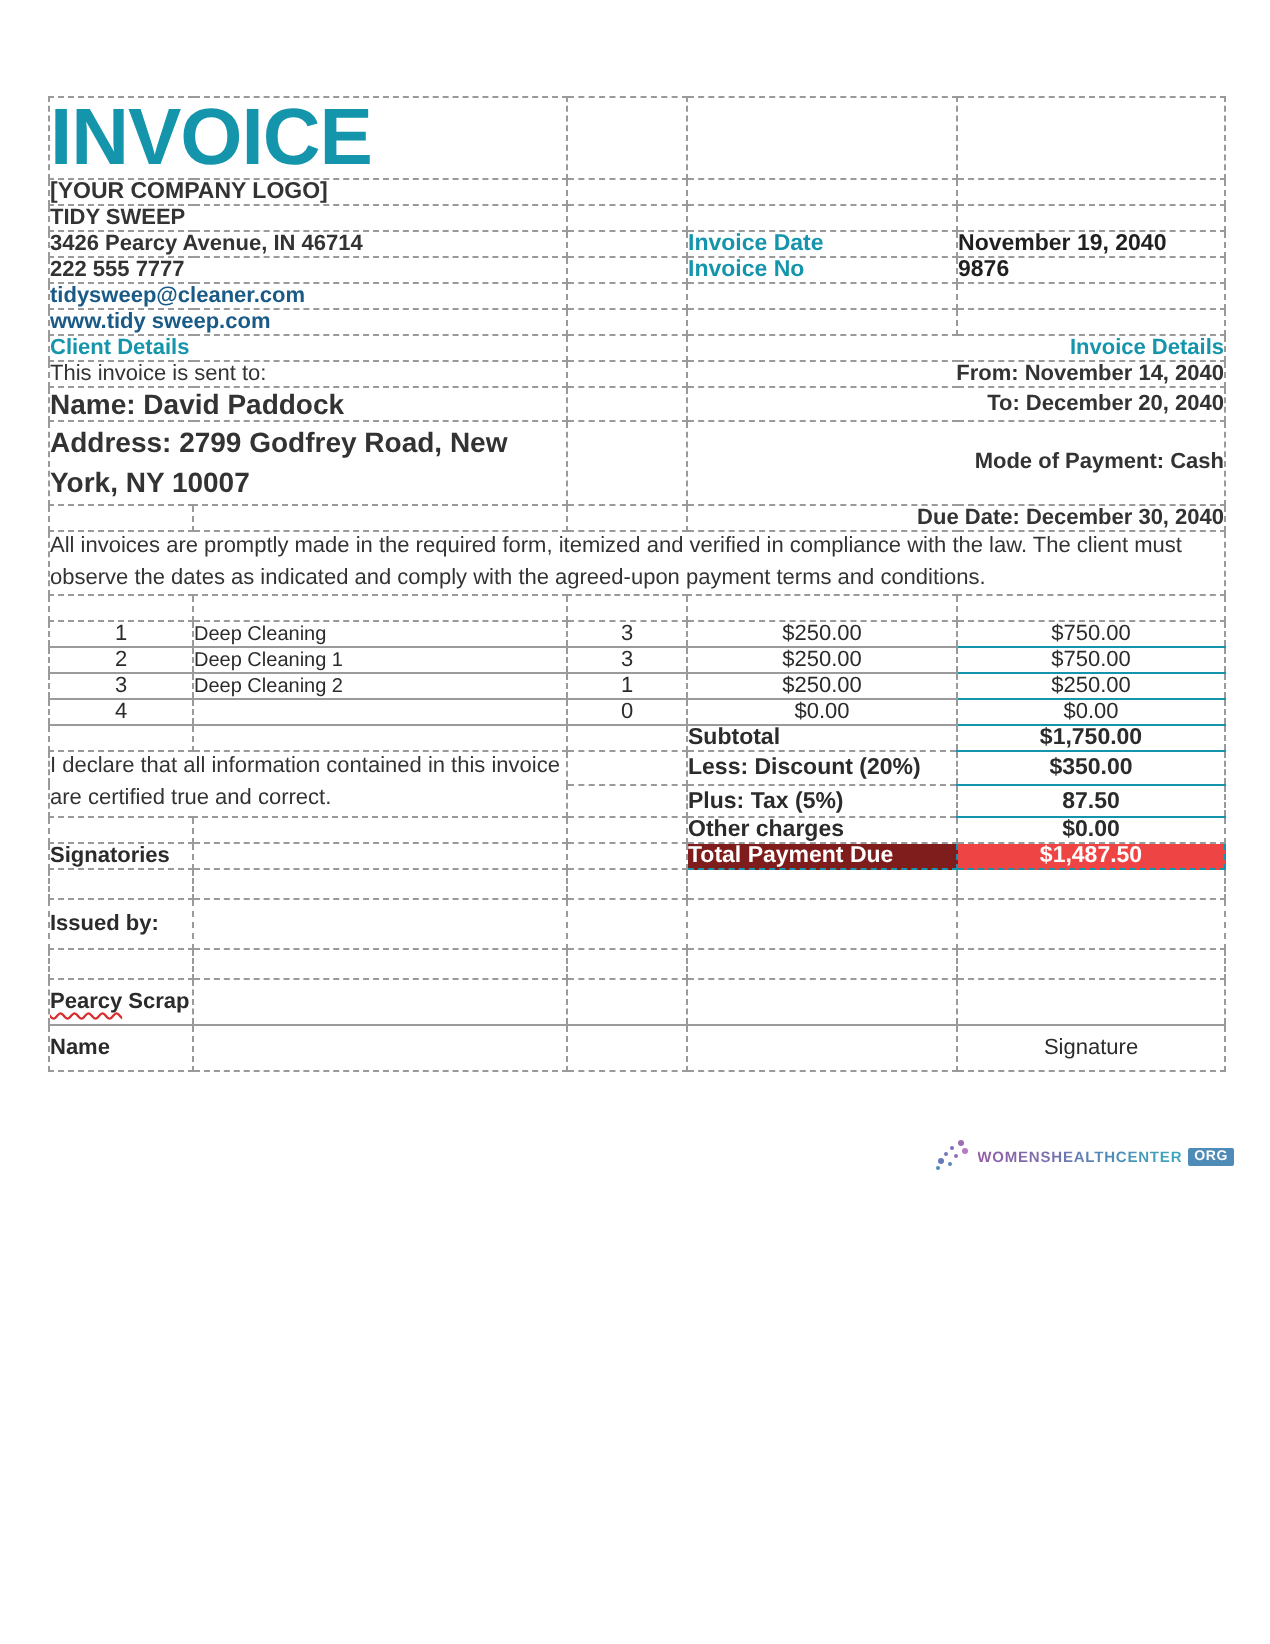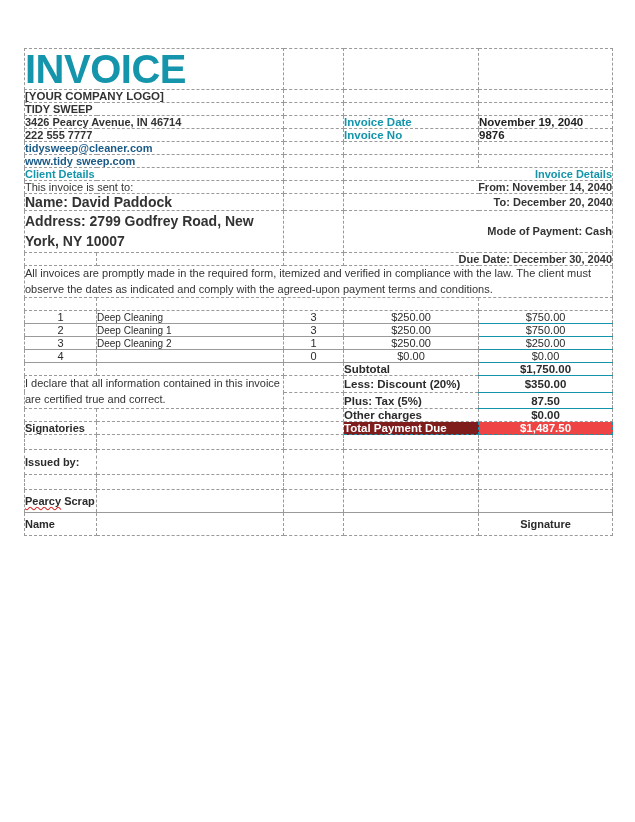--- a/index.html
+++ b/index.html
@@ -202,21 +202,21 @@
   }
 
   .sig-label {
     font-size: 11px;
     font-weight: bold;
     padding: 4px 6px;
     color: #2b2b2b;
   }
   .sig-center {
     font-size: 11px;
-    font-weight: bold;
+    font-weight: normal;
     padding: 4px 6px;
     text-align: center;
     color: #2b2b2b;
   }
   .spell {
     text-decoration: underline wavy #d82b2b;
     text-decoration-skip-ink: none;
   }
 
   
@@ -469,14 +469,28 @@
         <td class="sig-label row-sep" style="height:22px;">Name</td>
         <td class="row-sep"></td>
         <td class="row-sep"></td>
         <td class="row-sep"></td>
         <td class="sig-center row-sep">Signature</td>
       </tr>
 
     </tbody>
   </table>
 
+  <div class="watermark">
+    <span class="wm-dots">
+      <i style="width:3px;height:3px;left:11px;top:0px;background:#9a5fb0;"></i>
+      <i style="width:2px;height:2px;left:7px;top:3px;background:#7a5fb5;"></i>
+      <i style="width:3px;height:3px;left:13px;top:4px;background:#b06fc0;"></i>
+      <i style="width:2px;height:2px;left:4px;top:6px;background:#6a6ab5;"></i>
+      <i style="width:2px;height:2px;left:9px;top:7px;background:#8a5fb0;"></i>
+      <i style="width:3px;height:3px;left:1px;top:9px;background:#5a6fb0;"></i>
+      <i style="width:2px;height:2px;left:6px;top:11px;background:#4a7fb5;"></i>
+      <i style="width:2px;height:2px;left:0px;top:13px;background:#3f82b0;"></i>
+    </span>
+    <span class="wm-word">WOMENSHEALTHCENTER</span>
+    <span class="wm-org">ORG</span>
+  </div>
 
 </div>
 
 </body></html>

